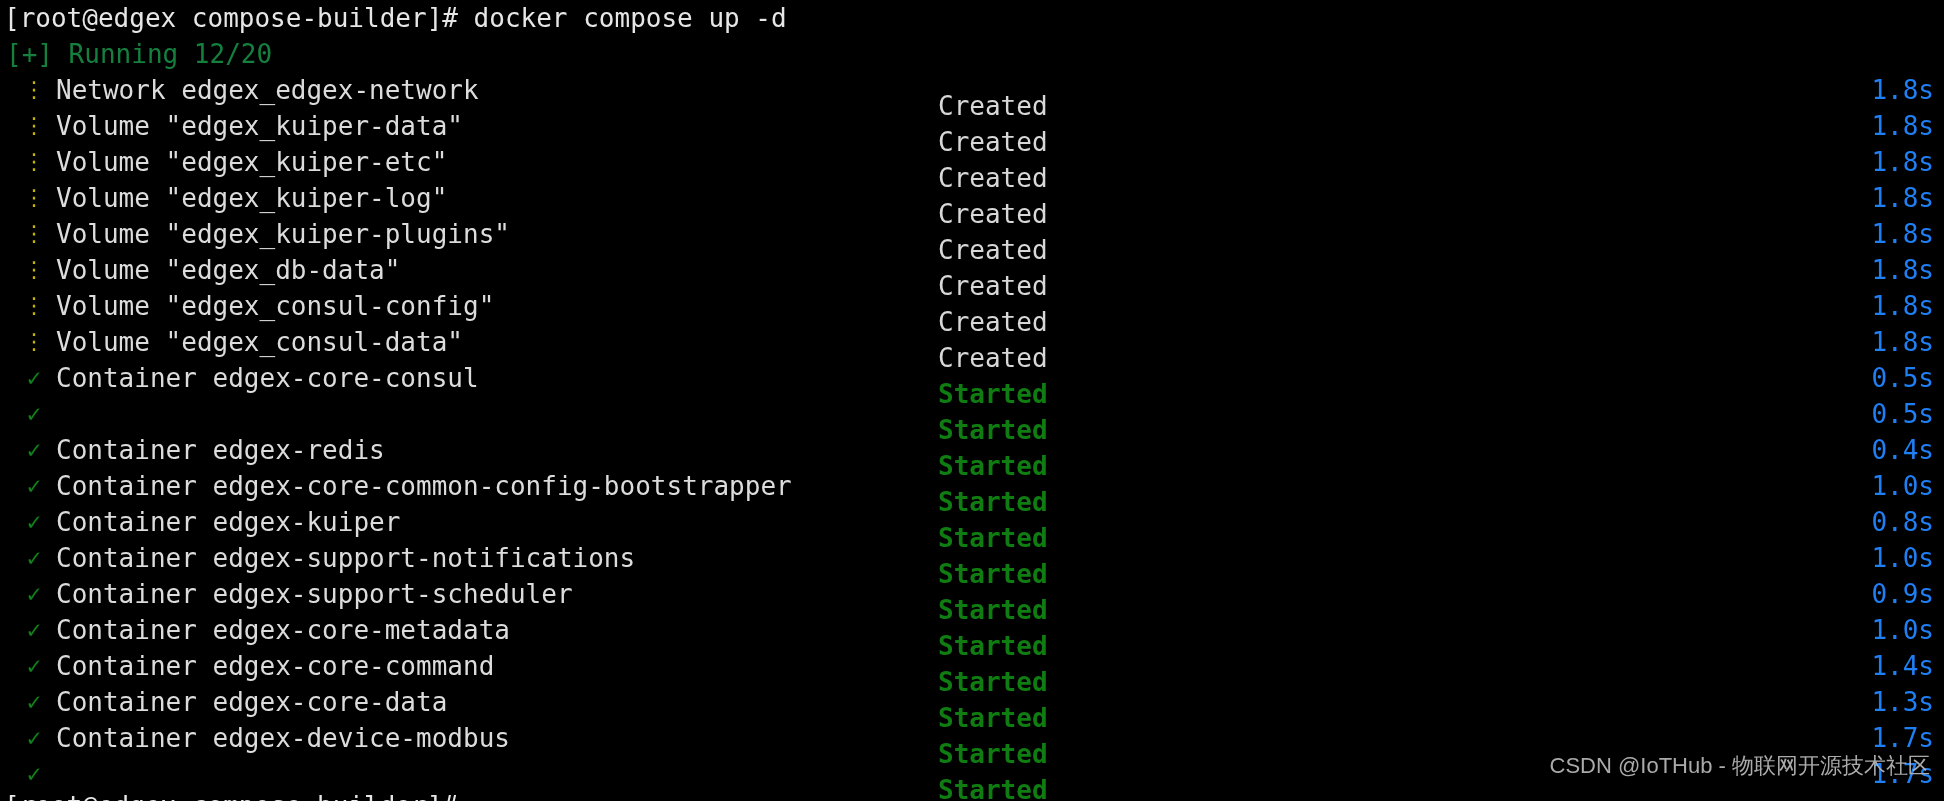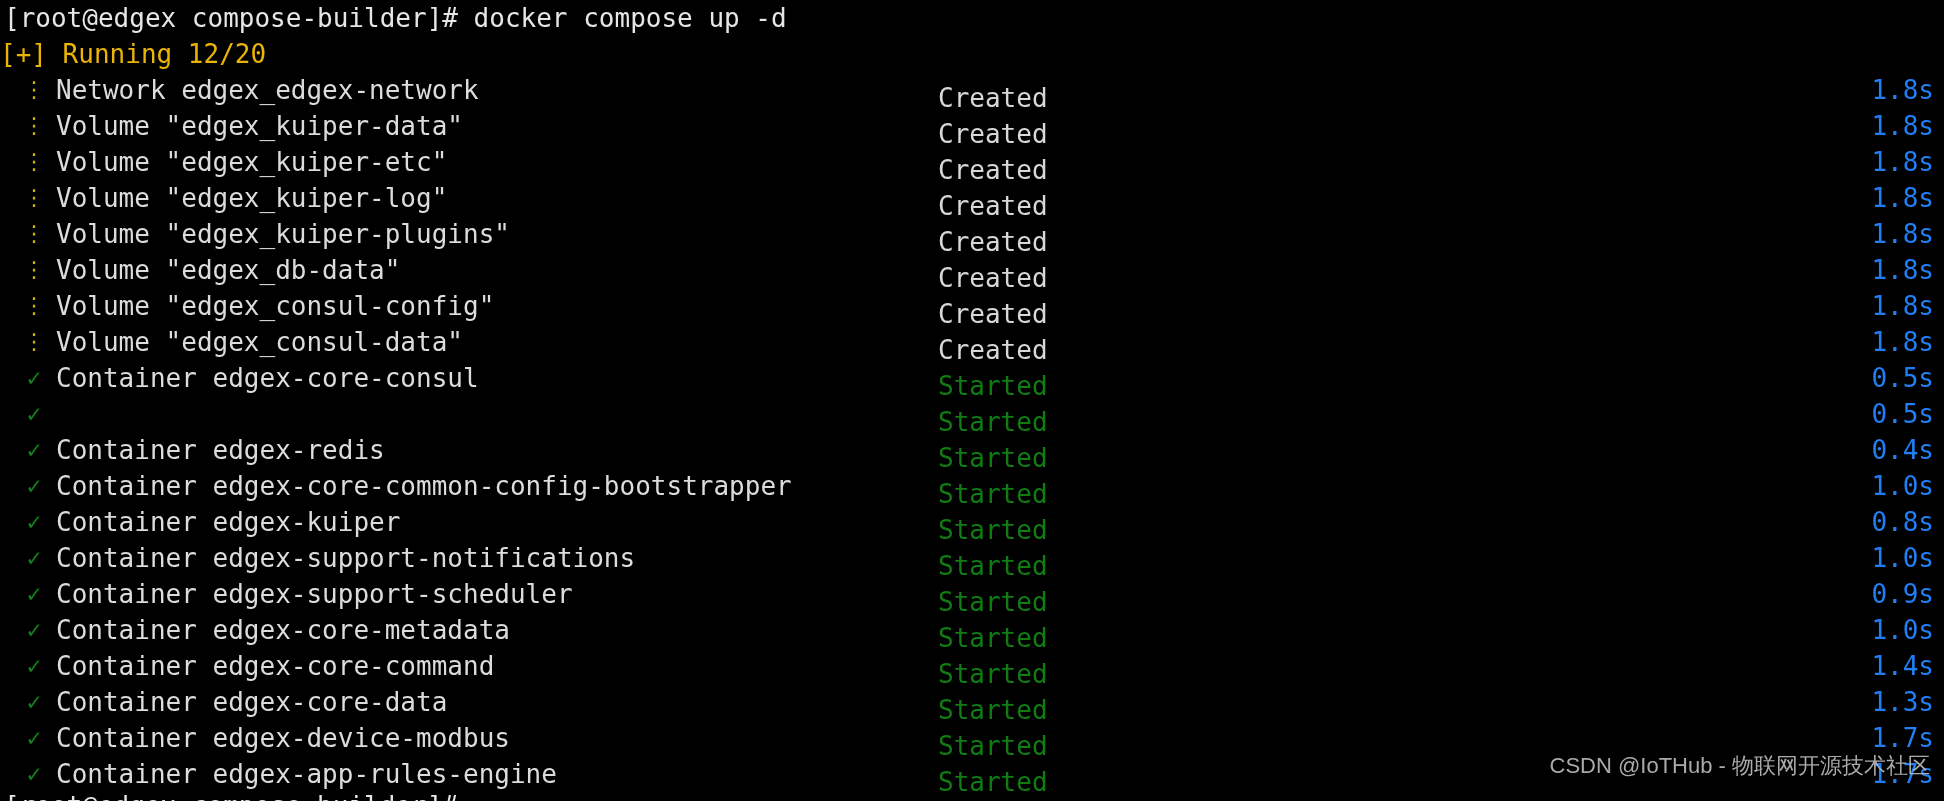--- a/index.html
+++ b/index.html
@@ -33,22 +33,22 @@
     letter-spacing: 0px;
     color: #d8d8d8;
   }
 
   .prompt-line {
     color: #e6e6e6;
     padding-left: 4px;
   }
 
   .summary-line {
-    color: #eab308;
-    padding-left: 0;
+    color: #15803d;
+    padding-left: 6px;
   }
 
   .res-row {
     position: relative;
     height: 36px;
     line-height: 36px;
     white-space: pre;
     font-size: 26px;
   }
 
@@ -68,25 +68,25 @@
     position: absolute;
     left: 56px;
     top: 0;
     color: #dcdcdc;
     white-space: pre;
   }
 
   .res-status {
     position: absolute;
     left: 938px;
-    top: 8px;
+    top: 16px;
     white-space: pre;
   }
   .res-status.created { color: #d8d8d8; }
-  .res-status.started { color: #0f7d12; }
+  .res-status.started { color: #0f7d12; font-weight: bold; }
 
   .res-time {
     position: absolute;
     right: 10px;
     top: 0;
     color: #1f7ff5;
     white-space: pre;
   }
 
   .tail-prompt {
@@ -136,20 +136,20 @@
       <div class="res-row"><span class="marker done">✓</span><span class="res-status started">Started</span><span class="res-time">0.5s</span></div>
       <div class="res-row"><span class="marker done">✓</span><span class="res-name">Container edgex-redis</span><span class="res-status started">Started</span><span class="res-time">0.4s</span></div>
       <div class="res-row"><span class="marker done">✓</span><span class="res-name">Container edgex-core-common-config-bootstrapper</span><span class="res-status started">Started</span><span class="res-time">1.0s</span></div>
       <div class="res-row"><span class="marker done">✓</span><span class="res-name">Container edgex-kuiper</span><span class="res-status started">Started</span><span class="res-time">0.8s</span></div>
       <div class="res-row"><span class="marker done">✓</span><span class="res-name">Container edgex-support-notifications</span><span class="res-status started">Started</span><span class="res-time">1.0s</span></div>
       <div class="res-row"><span class="marker done">✓</span><span class="res-name">Container edgex-support-scheduler</span><span class="res-status started">Started</span><span class="res-time">0.9s</span></div>
       <div class="res-row"><span class="marker done">✓</span><span class="res-name">Container edgex-core-metadata</span><span class="res-status started">Started</span><span class="res-time">1.0s</span></div>
       <div class="res-row"><span class="marker done">✓</span><span class="res-name">Container edgex-core-command</span><span class="res-status started">Started</span><span class="res-time">1.4s</span></div>
       <div class="res-row"><span class="marker done">✓</span><span class="res-name">Container edgex-core-data</span><span class="res-status started">Started</span><span class="res-time">1.3s</span></div>
       <div class="res-row"><span class="marker done">✓</span><span class="res-name">Container edgex-device-modbus</span><span class="res-status started">Started</span><span class="res-time">1.7s</span></div>
-      <div class="res-row"><span class="marker done">✓</span><span class="res-name">Container edgex-app-rules-engine</span><span class="res-status started">Started</span><span class="res-time">1.7s</span></div>
+      <div class="res-row"><span class="marker done">✓</span><span class="res-status started">Started</span><span class="res-time">1.7s</span></div>
     </div>
 
   <div class="tail-prompt">[root@edgex compose-builder]#</div>
 
   <div class="watermark">CSDN @IoTHub - 物联网开源技术社区</div>
 
 </div>
 
 </body></html>

